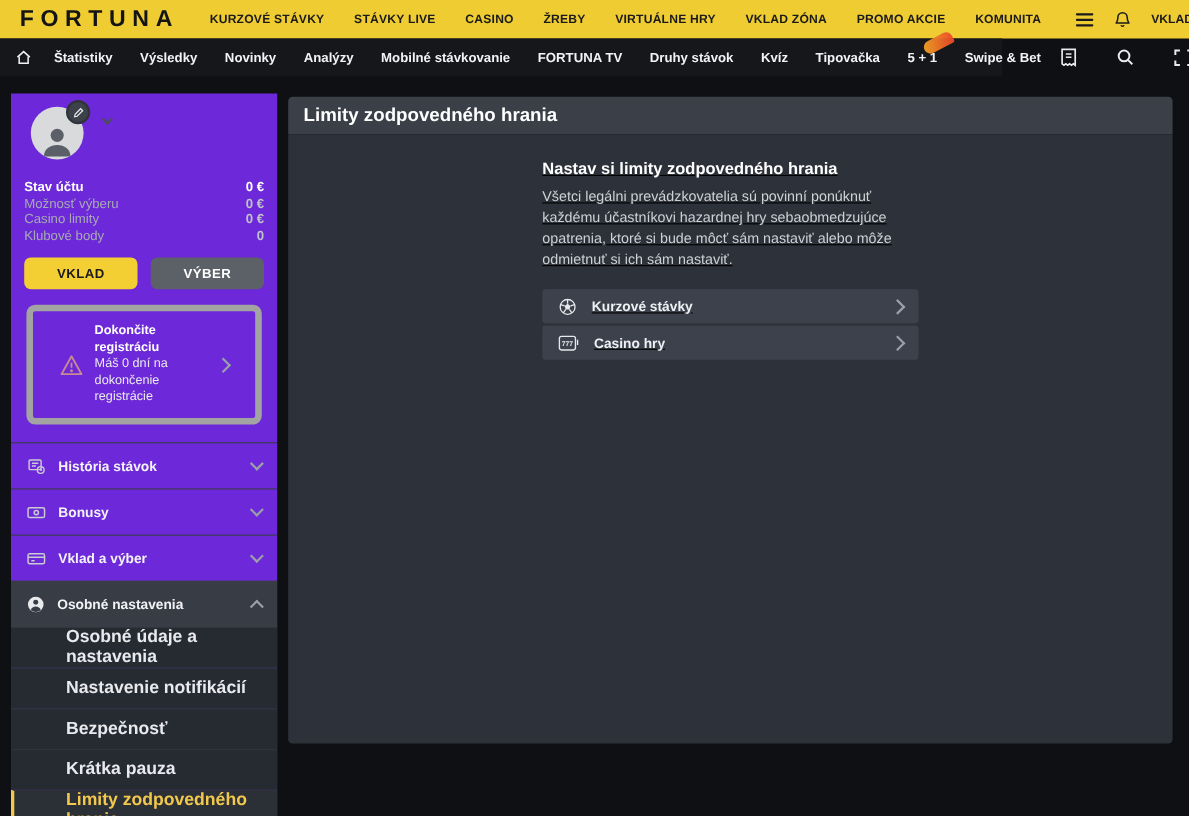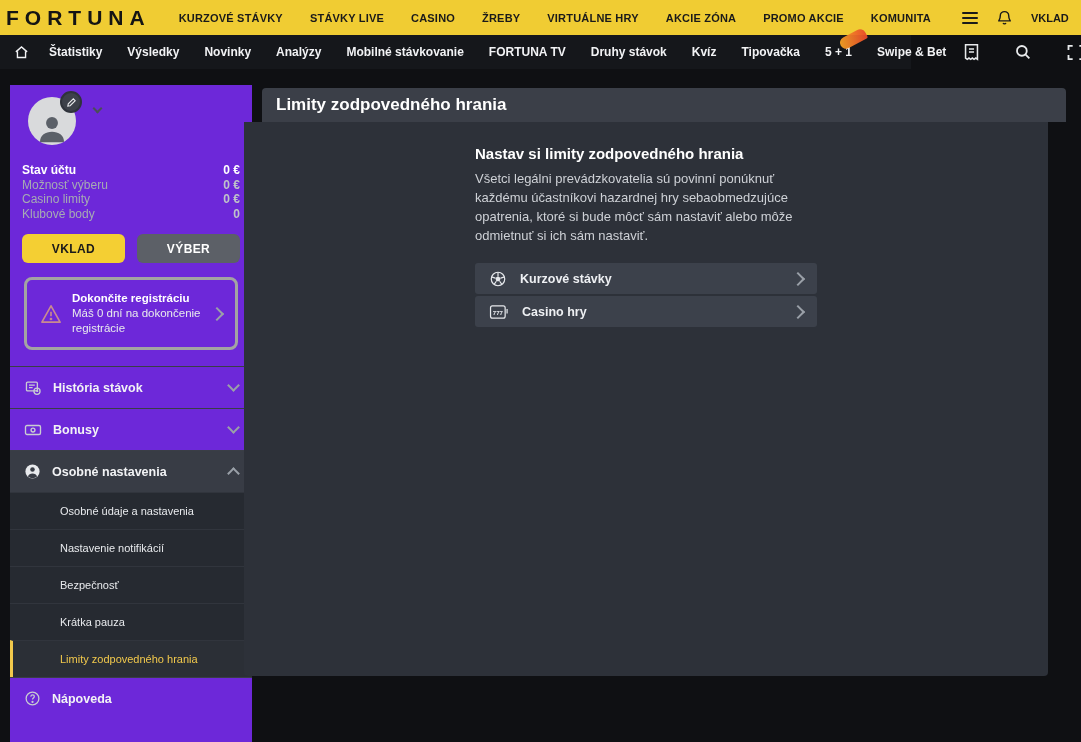--- a/index.html
+++ b/index.html
@@ -2,21 +2,21 @@
 <html><head>
 <meta charset="utf-8">
 <style>
   * { margin:0; padding:0; box-sizing:border-box; }
   html,body { width:1081px; height:742px; overflow:hidden; }
   body { background:#0F1013; font-family:"Liberation Sans", sans-serif; position:relative; }
 
   
   .topbar { position:absolute; left:0; top:0; width:1081px; height:35px; background:#F0CC33;
             display:flex; align-items:center; }
-  .logo { font-weight:800; font-size:21px; letter-spacing:6px; color:#141414; padding:0 28px 0 6px; white-space:nowrap; }
+  .logo { font-weight:800; font-size:21px; letter-spacing:6px; color:#141414; padding:0 28px 0 18px; white-space:nowrap; }
   .topnav { display:flex; align-items:center; gap:27px; }
   .topnav .tn { font-size:11px; font-weight:700; color:#1a1a1a; letter-spacing:.2px; cursor:pointer; white-space:nowrap; }
   .burger { width:16px; display:flex; flex-direction:column; gap:3px; margin-left:4px; cursor:pointer; }
   .burger i { display:block; height:2px; background:#1a1a1a; border-radius:1px; }
   .top-right { margin-left:auto; display:flex; align-items:center; height:100%; }
   .bell-wrap { padding:0 18px; display:flex; align-items:center; cursor:pointer; }
   .vklad-link { font-size:11px; font-weight:700; color:#1a1a1a; margin-right:16px; cursor:pointer; }
 
   
   .secbar { position:absolute; left:0; top:35px; width:911px; height:34px; background:#15171B;
@@ -41,48 +41,48 @@
   .acct-rows { margin-top:6px; }
   .acct-row { display:flex; justify-content:space-between; font-size:12px; line-height:14.5px; }
   .acct-row .lbl { color:#A6ABB3; }
   .acct-row .val { color:#BFC3C9; font-weight:700; }
   .acct-row.primary .lbl, .acct-row.primary .val { color:#FFFFFF; font-weight:700; }
   .btn-row { display:flex; gap:12px; margin:13px 0 0 0; padding:0 0; }
   .btn { flex:1; height:29px; border:none; border-radius:6px; font-family:inherit; font-size:12px; font-weight:700;
          letter-spacing:.4px; cursor:pointer; }
   .btn-vklad { background:#F4CF33; color:#1a1a1a; }
   .btn-vyber { background:#5C6067; color:#fff; }
-  .reg-box { margin:14px 2px 16px 2px; border:3px solid #a3a3a3; border-radius:8px; padding:11px 13px;
+  .reg-box { margin:14px 2px 16px 2px; border:6px solid #a3a3a3; border-radius:8px; padding:11px 24px;
              display:flex; align-items:center; gap:10px; cursor:pointer; }
   .reg-text { flex:1; font-size:11.5px; color:#E8EAEC; line-height:15px; }
   .reg-text .rt-title { font-weight:700; color:#fff; }
 
   .menu-item { height:42px; display:flex; align-items:center; gap:11px; padding:0 14px; border-top:1px solid #3A3E46;
                cursor:pointer; color:#C9CCD2; }
   .menu-item .mlabel { font-size:12.5px; font-weight:700; color:#F2F3F5; flex:1; }
   .menu-item.active-section { background:#383C45;align-items:center; }
   .sub-item { height:37px; display:flex; align-items:center; padding:0 14px 0 50px; background:#262A31;
               border-top:1px solid #31353D; cursor:pointer; }
-  .sub-item .slabel { font-size:11px; font-weight:400; color:#E8EAED; }
+  .sub-item .slabel { font-size:16px; font-weight:700; color:#E8EAED; }
   .sub-item.selected { border-left:3px solid #F2C94C; padding-left:47px; background:#2B2F36; }
   .sub-item.selected .slabel { color:#F2C94C; }
 
   
   .chev { width:9px; height:9px; border-right:2px solid #9AA0A8; border-bottom:2px solid #9AA0A8; display:inline-block; }
   .chev.down { transform:rotate(45deg); margin-top:-4px; }
   .chev.up { transform:rotate(225deg); margin-top:4px; }
   .chev.right { transform:rotate(-45deg); }
   .chev.big { width:10px; height:10px; }
 
   
   .panel-header { position:absolute; left:262px; top:88px; width:804px; height:34px; background:#3B3F48;
                   border-radius:4px 4px 0 0; display:flex; align-items:center; }
   .panel-title { font-size:17px; font-weight:700; color:#FFFFFF; padding-left:14px; }
-  .panel-body { position:absolute; left:244px; top:122px; width:804px; height:554px; background:#2D3139;
-                border-radius:0 0 4px 4px; }
+  .panel-body { position:absolute; left:262px; top:122px; width:804px; height:554px; background:#2D3139;
+                border-radius:0 0 4px 4px;text-decoration:underline; }
   .content-col { width:342px; margin:23px auto 0 auto; }
   .sec-title { font-size:15px; font-weight:700; color:#FFFFFF; margin-bottom:8px; }
   .sec-para { font-size:13px; color:#CED1D6; line-height:1.45; }
   .limit-list { margin-top:18px; }
   .limit-row { height:31px; background:#3C414B; display:flex; align-items:center; gap:13px; padding:0 14px;
                margin-bottom:2px; border-radius:3px; cursor:pointer; }
   .limit-row .llabel { font-size:12.5px; font-weight:700; color:#EEF0F3; flex:1; }
 
   svg { display:block; }
 </style>
@@ -90,21 +90,21 @@
 <body>
 
 <div class="topbar">
   <div class="logo">FORTUNA</div>
   <div class="topnav">
     <span class="tn">KURZOVÉ STÁVKY</span>
     <span class="tn">STÁVKY LIVE</span>
     <span class="tn">CASINO</span>
     <span class="tn">ŽREBY</span>
     <span class="tn">VIRTUÁLNE HRY</span>
-    <span class="tn">AKCIE ZÓNA</span>
+    <span class="tn">VKLAD ZÓNA</span>
     <span class="tn">PROMO AKCIE</span>
     <span class="tn">KOMUNITA</span>
     <span class="burger">
         <i></i>
         <i></i>
         <i></i>
       </span>
   </div>
   <div class="top-right">
     <span class="bell-wrap">
@@ -224,20 +224,29 @@
   </div>
   <div class="menu-item">
     <svg width="18" height="14" viewBox="0 0 24 18" fill="none" stroke="#C9CCD2" stroke-width="1.8">
       <rect x="2" y="3" width="20" height="12" rx="2"></rect>
         <circle cx="12" cy="9" r="2.6"></circle>
         <path d="M5.5 6.5h.01M18.5 11.5h.01"></path>
     </svg>
     <span class="mlabel">Bonusy</span>
     <span class="chev down"></span>
   </div>
+  <div class="menu-item">
+    <svg width="18" height="14" viewBox="0 0 24 18" fill="none" stroke="#C9CCD2" stroke-width="1.8">
+      <rect x="2" y="3" width="20" height="12" rx="2"></rect>
+        <path d="M2 7h20"></path>
+        <path d="M6 11.5h4"></path>
+    </svg>
+    <span class="mlabel">Vklad a výber</span>
+    <span class="chev down"></span>
+  </div>
   <div class="menu-item active-section">
     <svg width="17" height="17" viewBox="0 0 24 24" fill="#E8EAED">
       <circle cx="12" cy="12" r="10"></circle>
         <circle cx="12" cy="9.3" r="3.2" fill="#383C45"></circle>
         <path d="M5.5 19.2c.9-3 3.5-4.5 6.5-4.5s5.6 1.5 6.5 4.5a10 10 0 0 1-13 0z" fill="#383C45"></path>
     </svg>
     <span class="mlabel">Osobné nastavenia</span>
     <span class="chev up"></span>
   </div>
 

